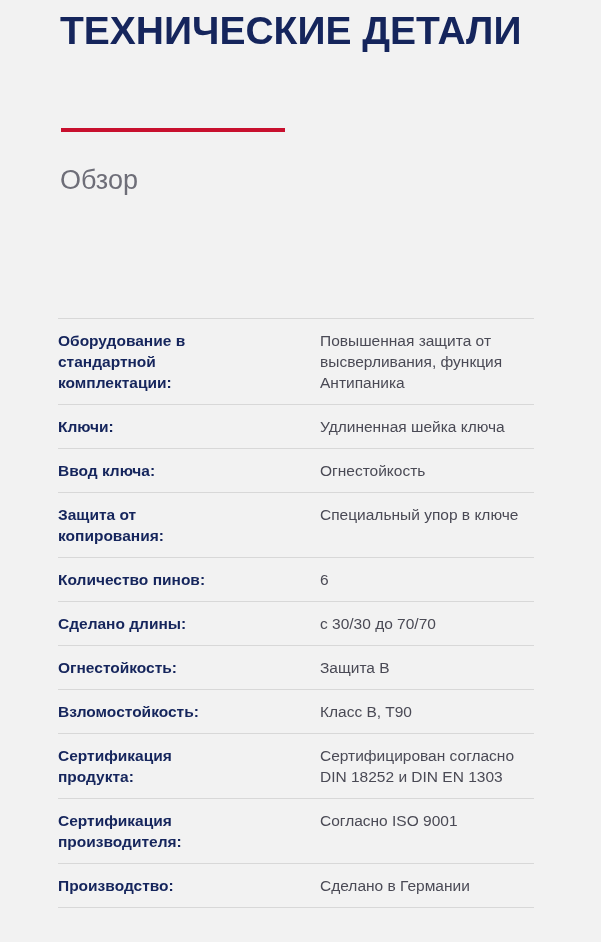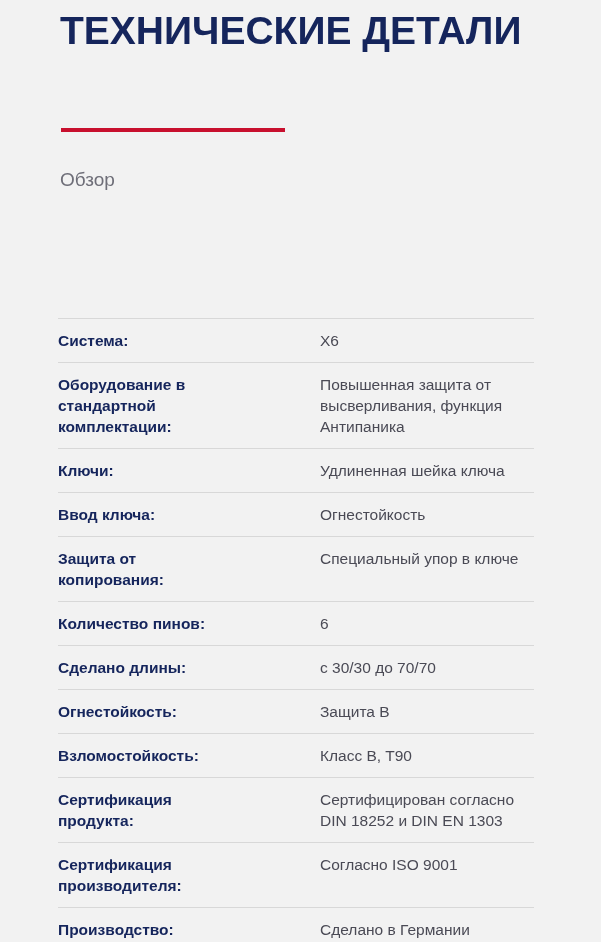--- a/index.html
+++ b/index.html
@@ -38,21 +38,21 @@
     left: 61px;
     top: 128px;
     width: 224px;
     height: 4px;
     background: #c8102e;
   }
   .subtitle {
     position: absolute;
     left: 60px;
     top: 163px;
-    font-size: 19px;
+    font-size: 27px;
     line-height: 34px;
     color: #6e6e78;
     font-weight: normal;
   }
   .spec-table {
     position: absolute;
     left: 58px;
     top: 318px;
     width: 476px;
     border-collapse: collapse;
@@ -85,24 +85,20 @@
 <body>
 
 <div class="page">
 
   <div class="title">ТЕХНИЧЕСКИЕ ДЕТАЛИ</div>
   <div class="rule"></div>
   <div class="subtitle">Обзор</div>
 
   <table class="spec-table">
     <tbody>
-      <tr>
-        <td class="k">Система:</td>
-        <td class="v">X6</td>
-      </tr>
       <tr>
         <td class="k">Оборудование в стандартной комплектации:</td>
         <td class="v">Повышенная защита от высверливания, функция Антипаника</td>
       </tr>
       <tr>
         <td class="k">Ключи:</td>
         <td class="v">Удлиненная шейка ключа</td>
       </tr>
       <tr>
         <td class="k">Ввод ключа:</td>

